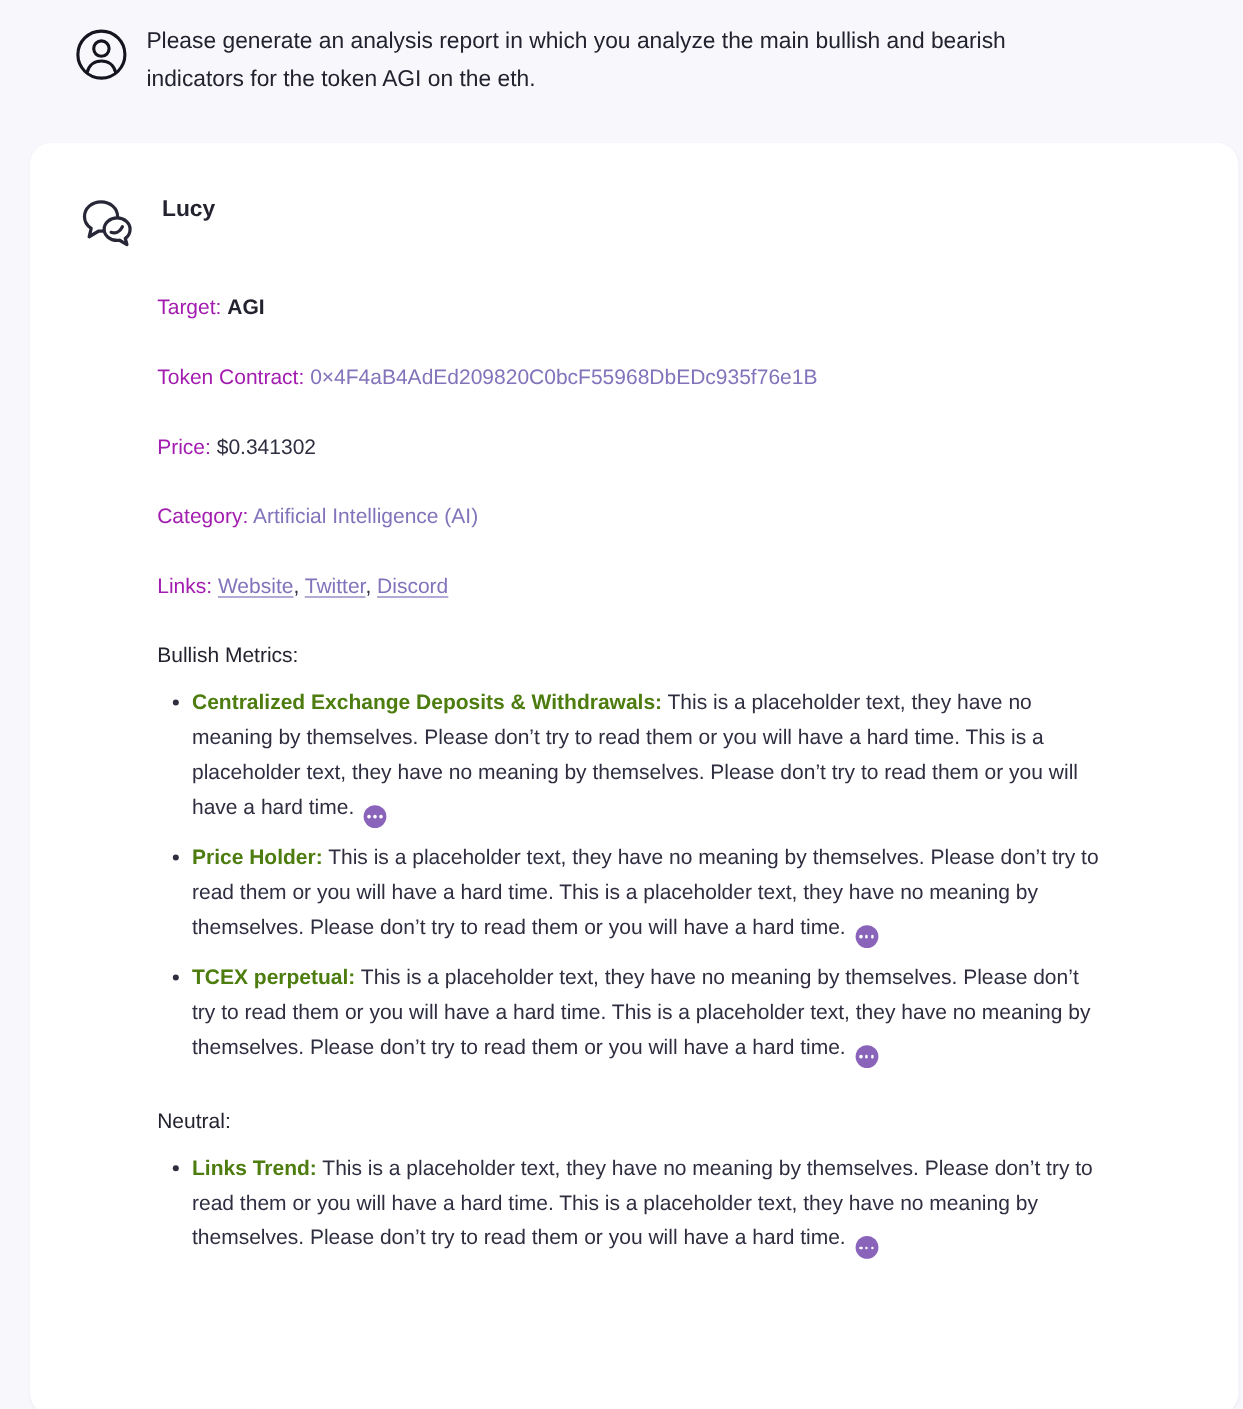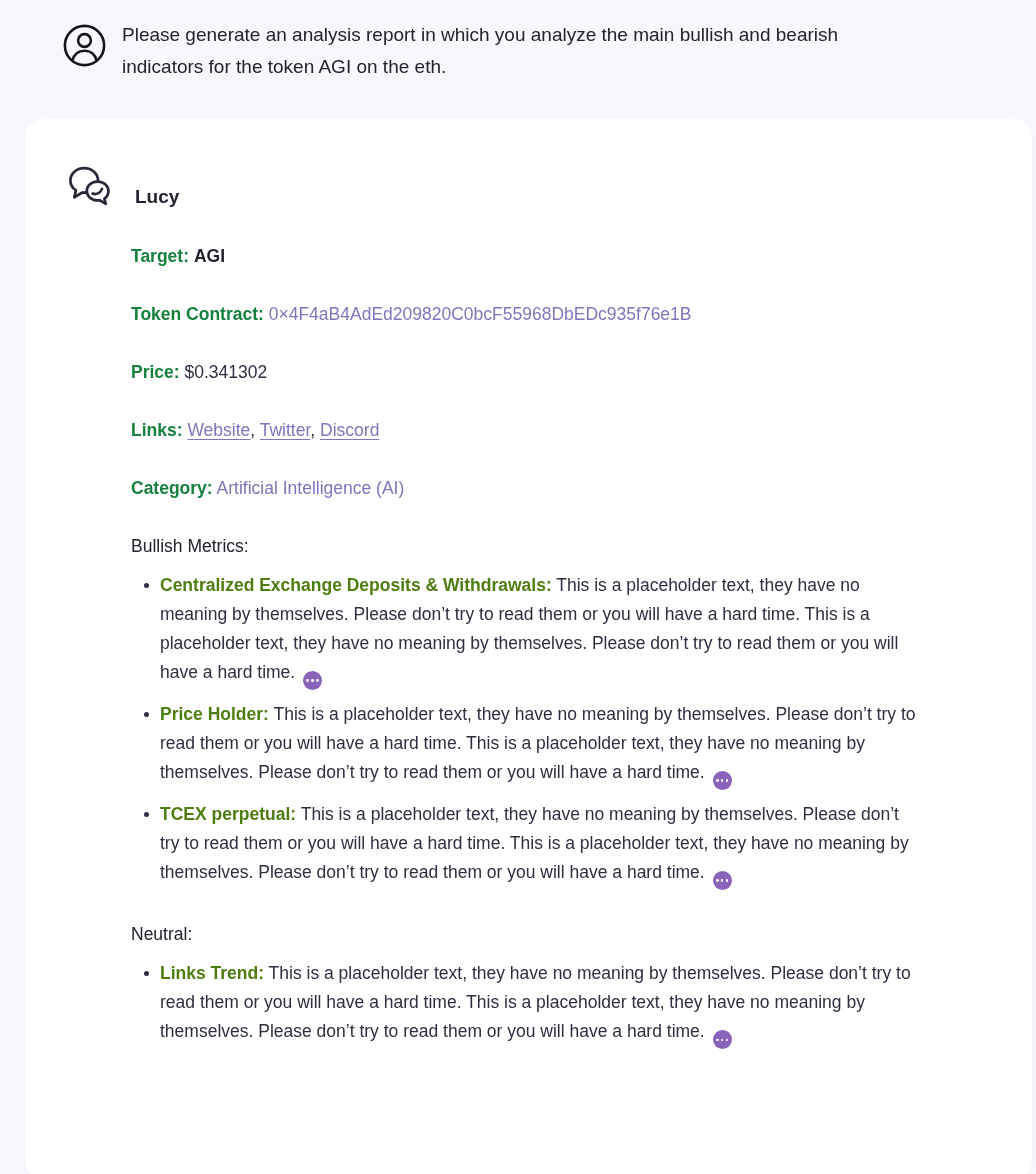--- a/index.html
+++ b/index.html
@@ -18,28 +18,28 @@
 
   
   .card {
     margin:36px 4px 0 25px;
     background:#ffffff;
     border-radius:18px;
     padding:45px 100px 80px 42px;
     min-height:1060px;
     box-shadow:0 1px 3px rgba(40,40,80,0.05);
   }
-  .msg-header { display:flex; align-items:flex-end; gap:21px; }
+  .msg-header { display:flex; align-items:flex-start; gap:21px; }
   .msg-header svg { display:block; }
   .agent-name { font-weight:700; font-size:19px; color:#23232f; }
 
   .msg-body { margin-left:64px; margin-top:34px; max-width:792px; font-size:17.5px; }
 
   .field { margin:0 0 30px; line-height:28px; }
-  .fl { font-weight:700; color:#15803d; }
+  .fl { font-weight:400; color:#a21caf; }
   .bv { font-weight:700; color:#23232f; }
   .purple { color:#8273ba; }
   a.link { color:#8273ba; text-decoration:underline; text-underline-offset:3px; cursor:pointer; }
 
   .sec-h { font-weight:400; margin:0 0 11px; line-height:28px; color:#23232f; }
   ul.metrics { list-style:none; margin:0 0 30px; padding:0; }
   ul.metrics li { position:relative; padding-left:29px; margin-bottom:10px; line-height:29px; }
   ul.metrics li::before {
     content:""; position:absolute; left:13px; top:12px;
     width:5px; height:5px; border-radius:50%; background:#2e2e40;
@@ -80,23 +80,23 @@
   </div>
 
   <div class="msg-body">
     <div id="fields">
   <p class="field"><strong class="fl">Target:</strong><span class="fsep"> </span><span class="fv bv">AGI</span></p>
 
   <p class="field"><strong class="fl">Token Contract:</strong><span class="fsep"> </span><span class="fv purple">0×4F4aB4AdEd209820C0bcF55968DbEDc935f76e1B</span></p>
 
   <p class="field"><strong class="fl">Price:</strong><span class="fsep"> </span><span class="fv">$0.341302</span></p>
 
+  <p class="field"><strong class="fl">Category:</strong><span class="fsep"> </span><span class="fv purple">Artificial Intelligence (AI)</span></p>
+
   <p class="field"><strong class="fl">Links:</strong><span class="fsep"> </span><a class="link">Website</a>, <a class="link">Twitter</a>, <a class="link">Discord</a></p>
-
-  <p class="field"><strong class="fl">Category:</strong><span class="fsep"> </span><span class="fv purple">Artificial Intelligence (AI)</span></p>
 
 </div>
     <div id="sections">
         <p class="sec-h">Bullish Metrics:</p>
         <ul class="metrics">
   <li><strong>Centralized Exchange Deposits &amp; Withdrawals:</strong><span> </span><span>This is a placeholder text, they have no meaning by themselves. Please don’t try to read them or you will have a hard time. This is a placeholder text, they have no meaning by themselves. Please don’t try to read them or you will have a hard time.</span><span> </span><span class="badge" style="background: rgb(138, 99, 186);">
               <i></i>
               <i></i>
               <i></i>
             </span></li>

